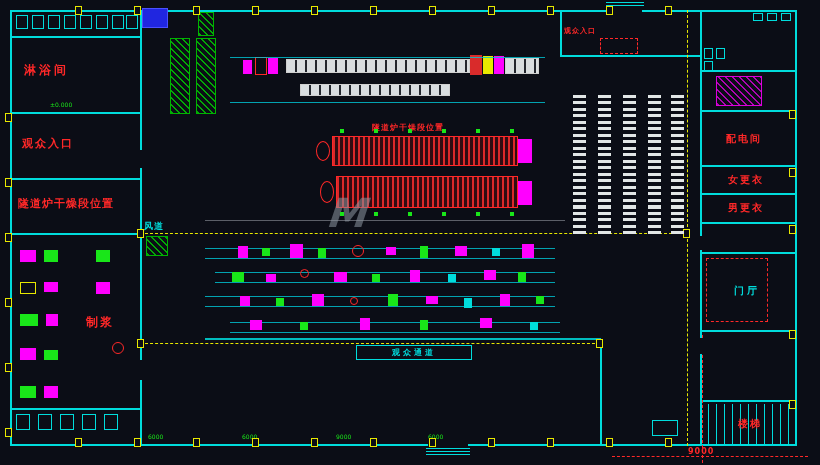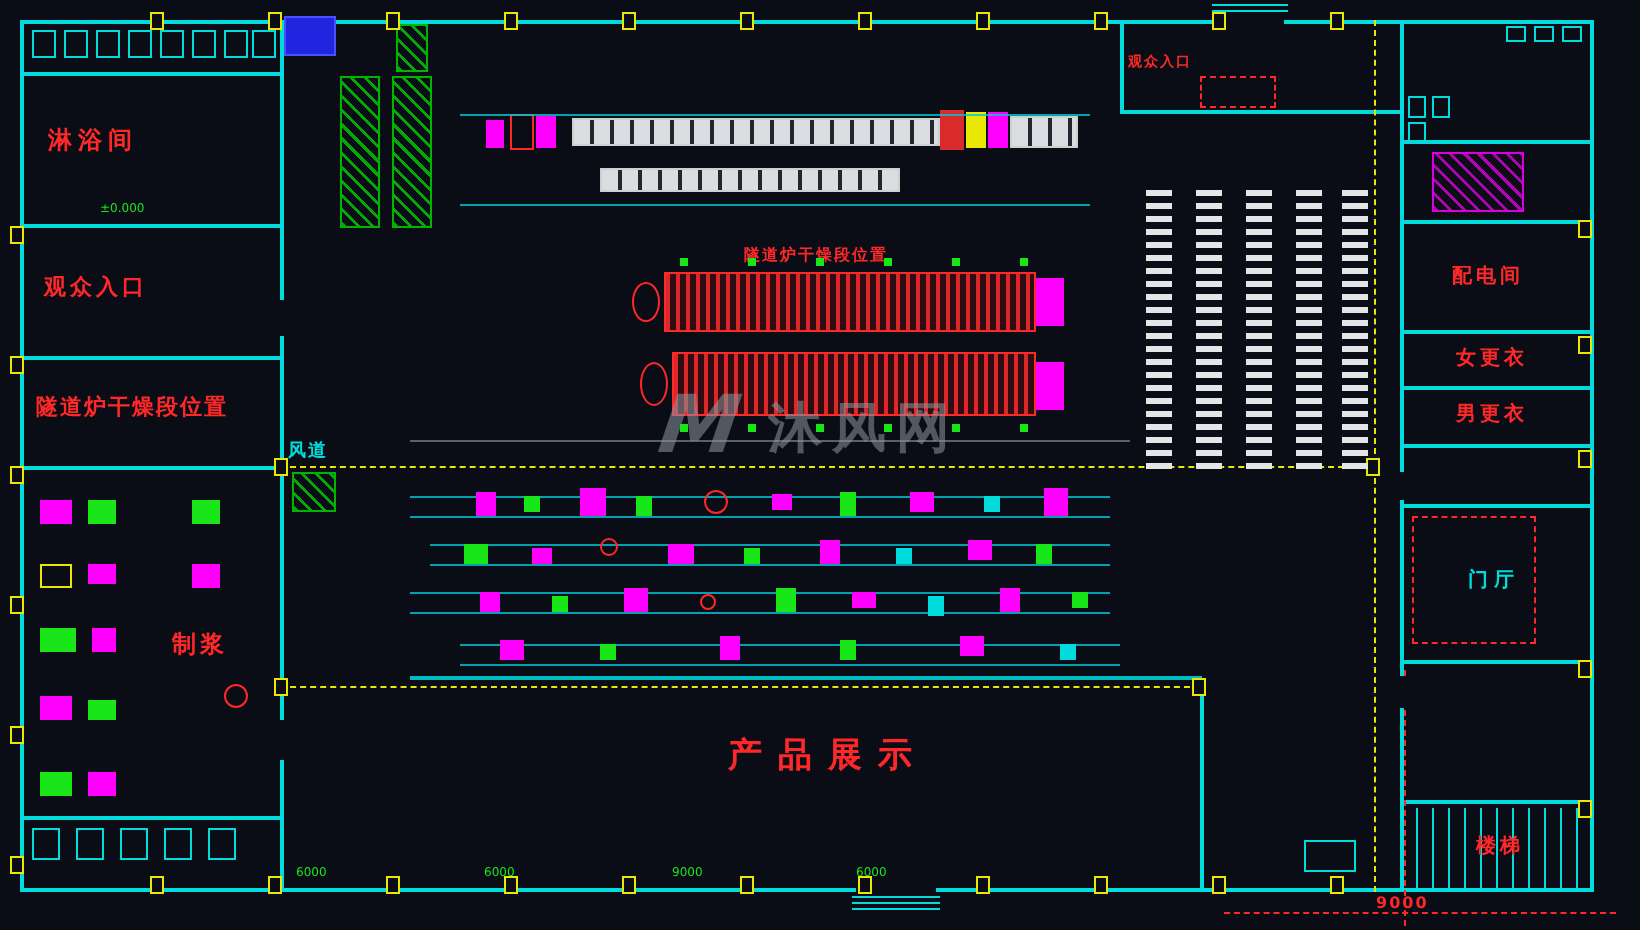--- a/index.html
+++ b/index.html
@@ -107,46 +107,47 @@
   <div class="blk" style="left:518px;top:139px;width:14px;height:24px;background:#ff00ff"></div>
   <div class="blk" style="left:518px;top:181px;width:14px;height:24px;background:#ff00ff"></div>
 
   <div class="blk" style="left:205px;top:220px;width:360px;height:1px;background:rgba(190,195,205,.45)"></div>
 
   <div class="stairs" style="left:708px;top:404px;width:86px;height:40px"></div>
   <div class="blk" style="left:652px;top:420px;width:26px;height:16px;border:1px solid #00dcdc"></div>
 
   <div class="circle" style="left:112px;top:342px;width:12px;height:12px"></div>
 
+  <div class="chanbox" style="left:356px;top:345px;width:116px;height:15px">
+    <span class="lbl c" style="position:static;font-size:8px;letter-spacing:3px">观众通道</span>
+  </div>
 
   <span class="lbl" style="left:24px;top:64px;font-size:12px;letter-spacing:3px">淋浴间</span>
   <span class="lbl" style="left:22px;top:138px;font-size:11px;letter-spacing:2px">观众入口</span>
   <span class="lbl" style="left:18px;top:198px;font-size:11px;letter-spacing:1px">隧道炉干燥段位置</span>
   <span class="lbl" style="left:86px;top:316px;font-size:12px;letter-spacing:2px">制浆</span>
   <span class="lbl c" style="left:144px;top:222px;font-size:9px;letter-spacing:1px">风道</span>
   <span class="lbl" style="left:726px;top:134px;font-size:10px;letter-spacing:2px">配电间</span>
   <span class="lbl" style="left:728px;top:175px;font-size:10px;letter-spacing:2px">女更衣</span>
   <span class="lbl" style="left:728px;top:203px;font-size:10px;letter-spacing:2px">男更衣</span>
   <span class="lbl c" style="left:734px;top:286px;font-size:10px;letter-spacing:3px">门厅</span>
   <span class="lbl" style="left:738px;top:419px;font-size:10px;letter-spacing:2px">楼梯</span>
-  <span class="lbl" style="left:364px;top:370px;font-size:17px;letter-spacing:8px">产品展示</span>
 
   <span class="lbl" style="left:372px;top:124px;font-size:8px;letter-spacing:1px">隧道炉干燥段位置</span>
   <span class="lbl" style="left:564px;top:28px;font-size:7px;letter-spacing:1px">观众入口</span>
 
   <span class="lbl g" style="left:148px;top:434px;font-size:6px">6000</span>
   <span class="lbl g" style="left:242px;top:434px;font-size:6px">6000</span>
   <span class="lbl g" style="left:336px;top:434px;font-size:6px">9000</span>
   <span class="lbl g" style="left:428px;top:434px;font-size:6px">6000</span>
   <span class="lbl g" style="left:50px;top:102px;font-size:6px">±0.000</span>
   <span class="lbl" style="left:688px;top:448px;font-size:8px;letter-spacing:1px">9000</span>
 
   <div class="wm" style="left:330px;top:196px;width:220px;height:60px">
     <span class="logo">M</span>
-    <span class="name">沐风网</span>
   </div>
 
 <div class="col" style="left: 75px; top: 6px;"></div>
     <div class="col" style="left: 75px; top: 438px;"></div>
     <div class="col" style="left: 134px; top: 6px;"></div>
     <div class="col" style="left: 134px; top: 438px;"></div>
     <div class="col" style="left: 193px; top: 6px;"></div>
     <div class="col" style="left: 193px; top: 438px;"></div>
     <div class="col" style="left: 252px; top: 6px;"></div>
     <div class="col" style="left: 252px; top: 438px;"></div>

